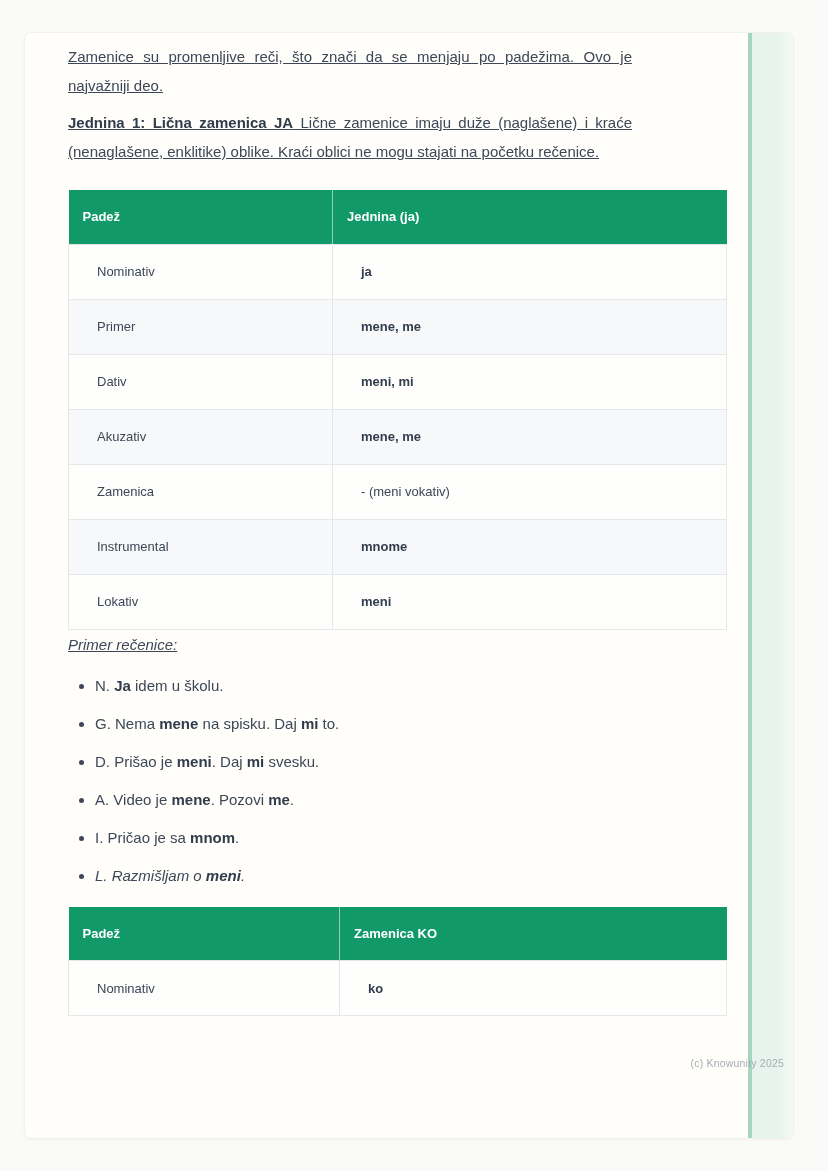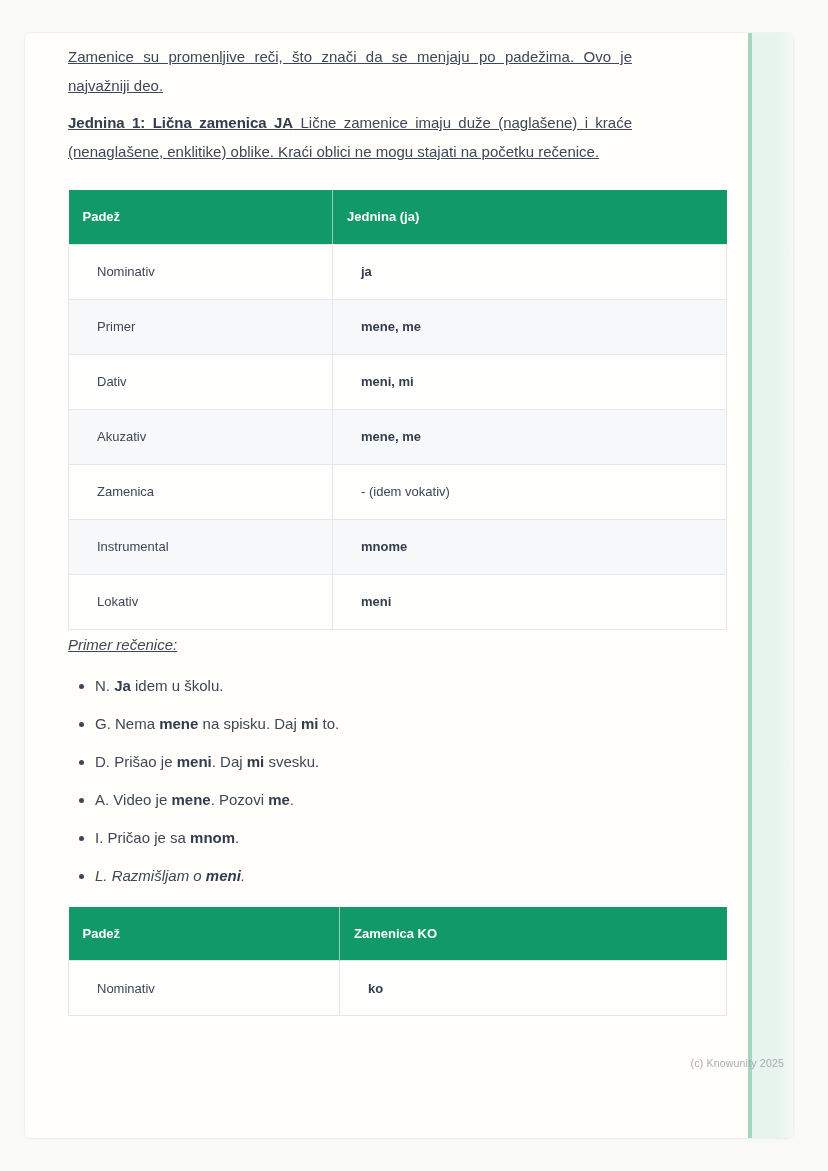--- a/index.html
+++ b/index.html
@@ -92,21 +92,21 @@
           <tr>
             <td>Dativ</td>
             <td><b>meni, mi</b></td>
           </tr>
           <tr>
             <td>Akuzativ</td>
             <td><b>mene, me</b></td>
           </tr>
           <tr>
             <td>Zamenica</td>
-            <td>- (idem vokativ)</td>
+            <td>- (meni vokativ)</td>
           </tr>
           <tr>
             <td>Instrumental</td>
             <td><b>mnome</b></td>
           </tr>
           <tr>
             <td>Lokativ</td>
             <td><b>meni</b></td>
           </tr>
         </tbody>

